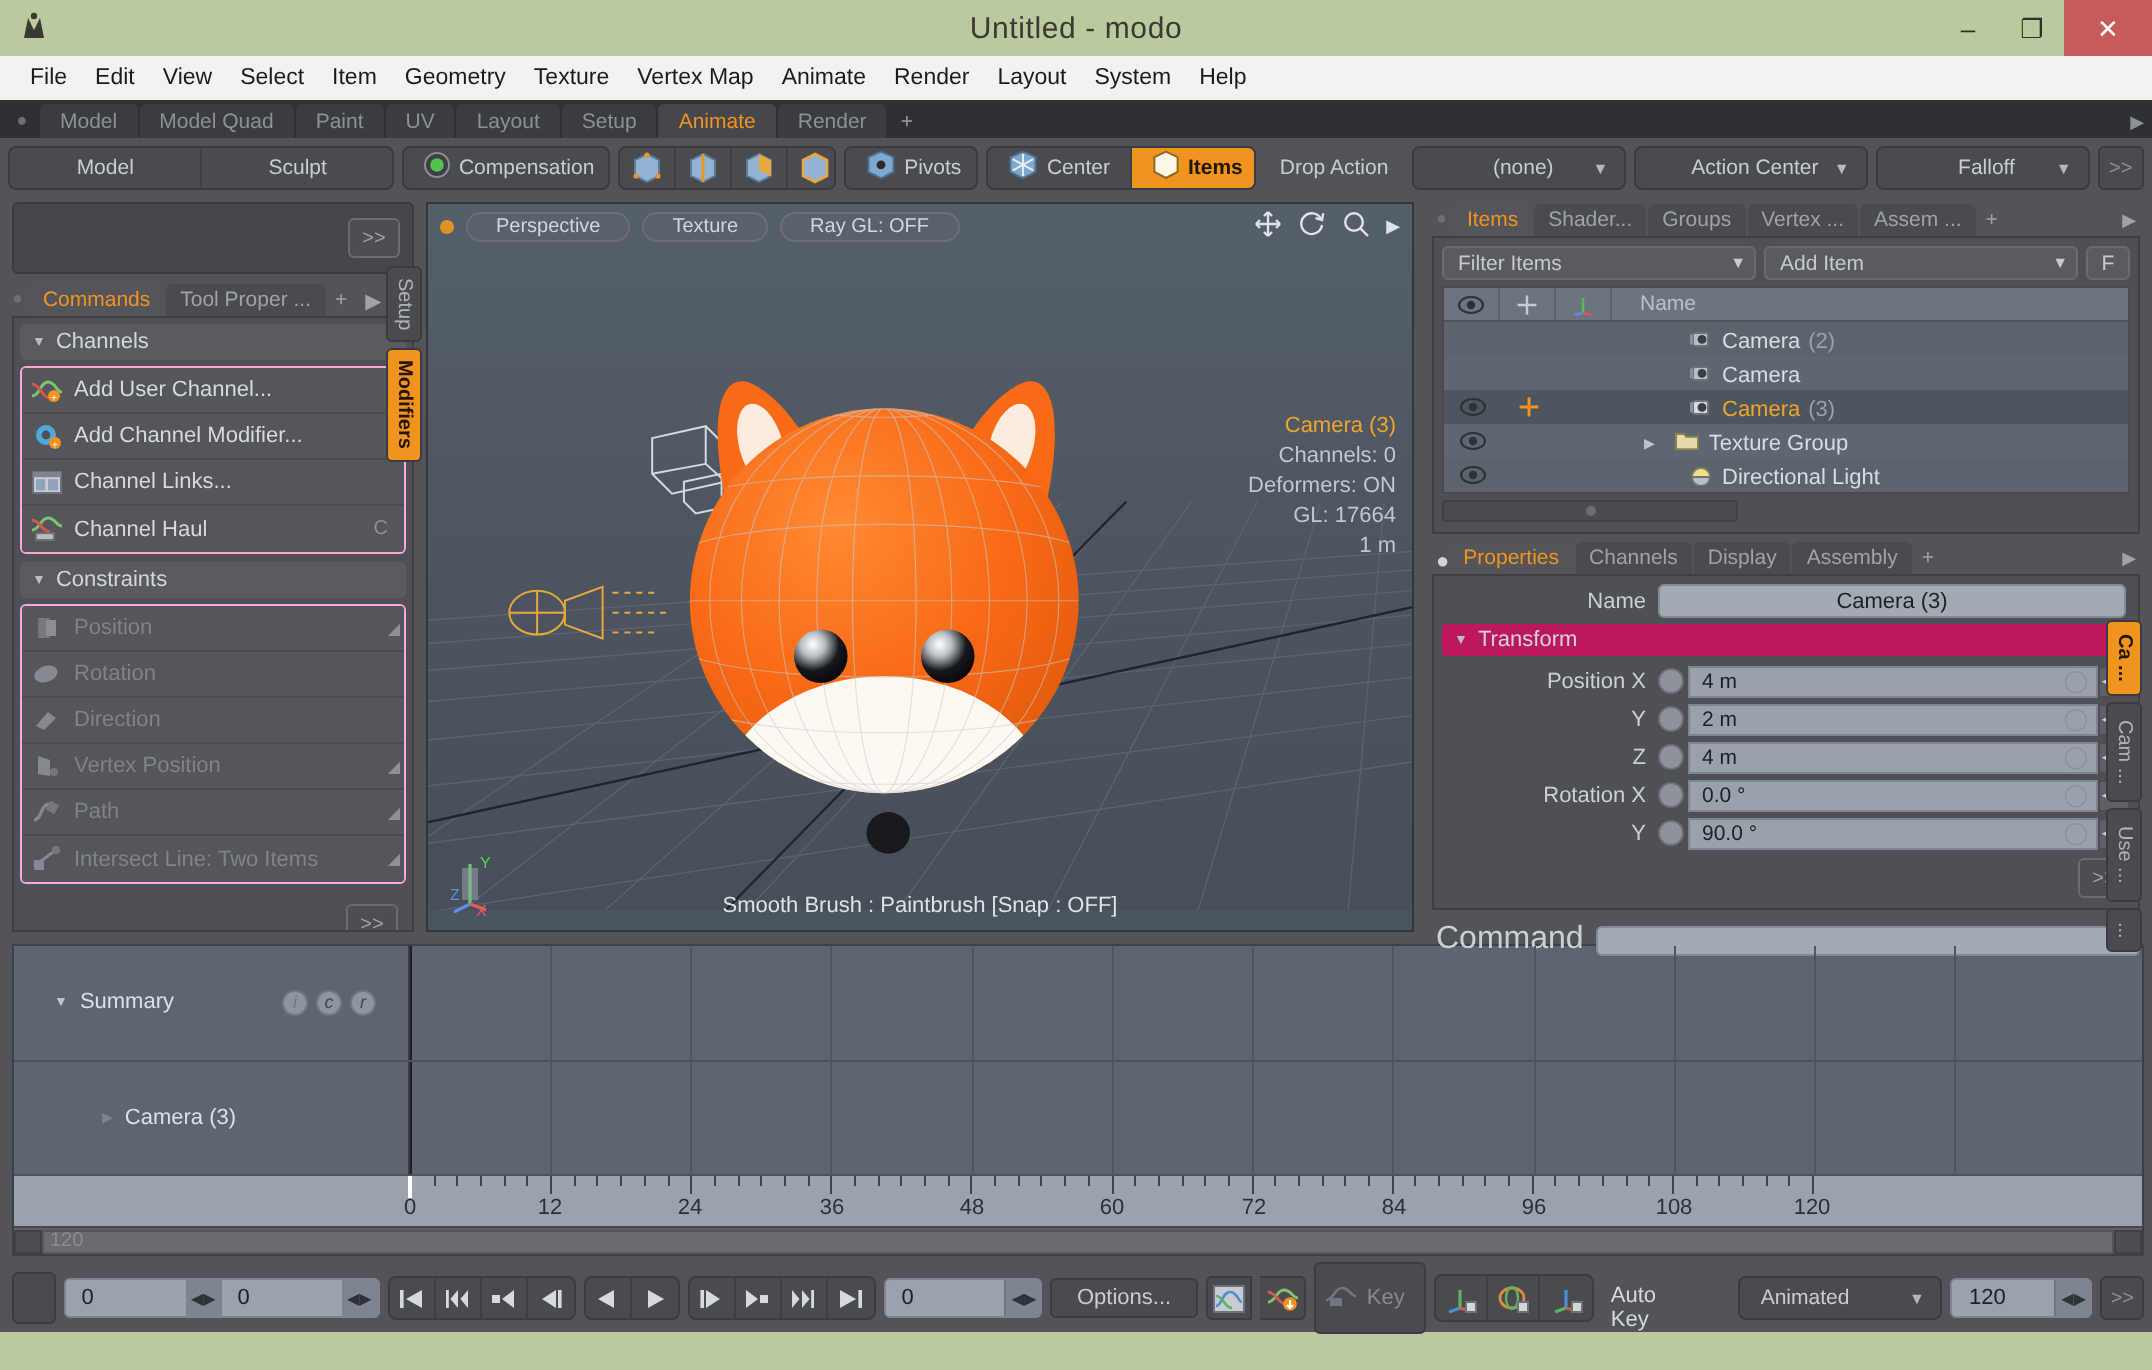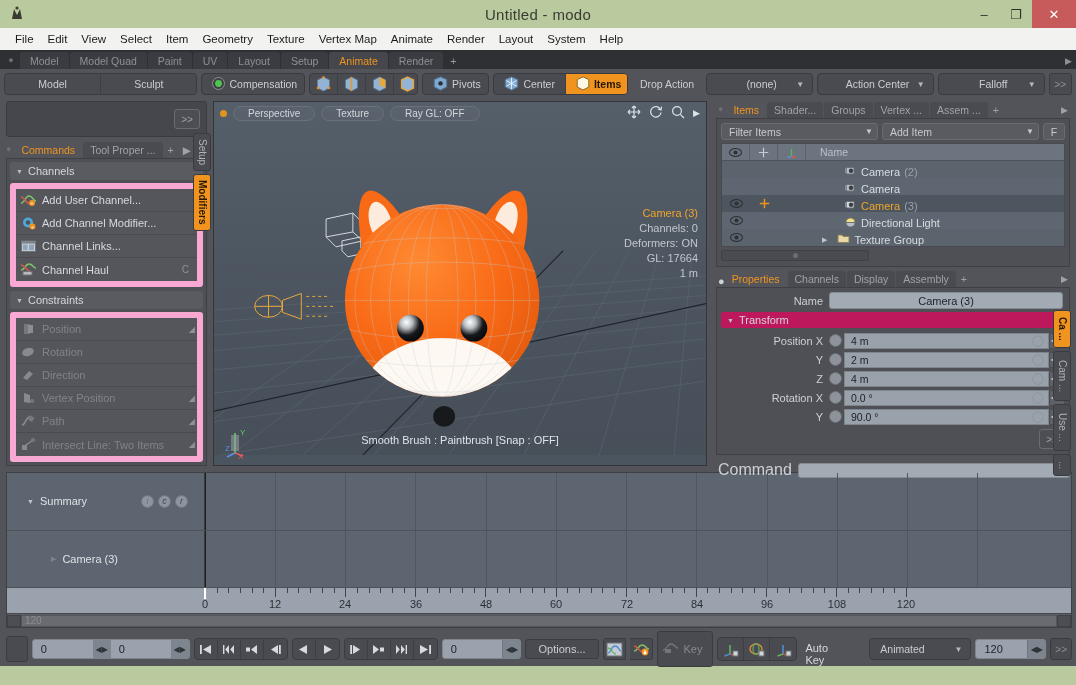--- a/index.html
+++ b/index.html
@@ -104,21 +104,21 @@
   .ptab.icon{ background:transparent; padding:0 4px; color:#9fa2a7;}
   .lp-body{
     flex:1; margin:0 3px 4px 6px; background:#4f5055; border:1px solid #3e3f44;
     padding:3px; overflow:hidden; position:relative;
   }
   .sect-hdr{
     height:18px; background:#5a5b61; border-radius:3px; display:flex;align-items:center;
     color:#d3d6da; font-size:11px; padding-left:6px; margin-bottom:3px;
   }
   .sect-hdr .tri{ font-size:7px; margin-right:5px; color:#b9bcc1;}
-  .cmd-box{ border:6px solid #f9a8d4; border-radius:3px; margin-bottom:4px; overflow:hidden;}
+  .cmd-box{ border:1px solid #f9a8d4; border-radius:3px; margin-bottom:4px; overflow:hidden;}
   .cmd-row{
     height:23px; display:flex; align-items:center; gap:5px; padding-left:4px;
     background:#55565c; border-bottom:1px solid #4a4b51; color:#d6d9dd; font-size:11px;
   }
   .cmd-row:last-child{ border-bottom:none; }
   .cmd-row .shortcut{ margin-left:auto; margin-right:8px; color:#8e9196; font-size:10px;}
   .cmd-row.dim{ color:#808388; }
   .cmd-row .corner{ margin-left:auto; margin-right:2px; color:#8e9196; font-size:8px;}
   .mini-ico{ width:17px;height:15px; flex:0 0 17px; }
   .lp-foot{ display:flex; justify-content:flex-end; padding:6px 4px 0 0; }
@@ -151,21 +151,21 @@
     display:flex;align-items:center;justify-content:center;
   }
   .vp-icons{ margin-left:auto; display:flex; align-items:center; gap:8px; color:#dfe3e8;}
   .vp-canvas{ position:absolute; inset:0; }
   .vp-info{
     position:absolute; right:8px; top:104px; text-align:right;
     font-size:11px; color:#c3c7cc; line-height:15px; z-index:3;
   }
   .vp-info .cam{ color:#f0a52a; }
   .vp-status{
-    position:absolute; left:0; right:0; bottom:19px; text-align:center;
+    position:absolute; left:0; right:0; bottom:6px; text-align:center;
     font-size:11px; color:#dfe3e8; z-index:3;
   }
   .vp-axis{ position:absolute; left:10px; bottom:4px; z-index:3;}
 
   
   .rightpanel{ width:366px; background:#53545a; display:flex; flex-direction:column; position:relative;}
   .rp-tabs{ height:18px; display:flex; align-items:flex-end; padding-left:8px; margin-top:3px;}
   .rp-tabs .dot{ color:#6d6f73;font-size:9px; margin:0 3px 4px 0;}
   .rp-tabs .arrow{ margin-left:auto; margin-right:8px; color:#9fa2a7; font-size:9px; padding-bottom:3px;}
   .rp-body{
@@ -866,48 +866,48 @@
 
         <div class="itrow">
           <div class="c">
             <svg width="13" height="9" viewBox="0 0 13 9">
                 <ellipse cx="6.5" cy="4.5" rx="6" ry="4" fill="none" stroke="#2d3237" stroke-width="1.1"></ellipse>
                 <circle cx="6.5" cy="4.5" r="2.1" fill="#2d3237"></circle>
               </svg>
           </div>
           <div class="c"></div>
           <div class="c"></div>
+          <div class="nm" style="padding-left:16px">
+            <span style="color:#bfc4ca;font-size:7px;margin-right:6px">▶</span>
+            <span>
+              <svg width="13" height="11" viewBox="0 0 13 11">
+                  <path d="M1 2 L5 2 L6.2 3.4 L12 3.4 L12 9.6 L1 9.6 Z" fill="#e8d9a8" stroke="#8a7f55"></path>
+                </svg>
+            </span>
+            <span>Texture Group</span>
+          </div>
+        </div>
+
+        <div class="itrow">
+          <div class="c">
+            <svg width="13" height="9" viewBox="0 0 13 9">
+                <ellipse cx="6.5" cy="4.5" rx="6" ry="4" fill="none" stroke="#2d3237" stroke-width="1.1"></ellipse>
+                <circle cx="6.5" cy="4.5" r="2.1" fill="#2d3237"></circle>
+              </svg>
+          </div>
+          <div class="c"></div>
+          <div class="c"></div>
           <div class="nm" style="padding-left:38px">
             <span>
               <svg width="13" height="11" viewBox="0 0 13 11">
                   <path d="M2 6.5 A4.5 4.5 0 0 1 11 6.5 Z" fill="#f2e08a" stroke="#8a7f55"></path>
                   <path d="M2 6.5 A4.5 4.5 0 0 0 11 6.5 Z" fill="#b9bec4" stroke="#6d7279"></path>
                 </svg>
             </span>
             <span>Directional Light</span>
-          </div>
-        </div>
-
-        <div class="itrow">
-          <div class="c">
-            <svg width="13" height="9" viewBox="0 0 13 9">
-                <ellipse cx="6.5" cy="4.5" rx="6" ry="4" fill="none" stroke="#2d3237" stroke-width="1.1"></ellipse>
-                <circle cx="6.5" cy="4.5" r="2.1" fill="#2d3237"></circle>
-              </svg>
-          </div>
-          <div class="c"></div>
-          <div class="c"></div>
-          <div class="nm" style="padding-left:16px">
-            <span style="color:#bfc4ca;font-size:7px;margin-right:6px">▶</span>
-            <span>
-              <svg width="13" height="11" viewBox="0 0 13 11">
-                  <path d="M1 2 L5 2 L6.2 3.4 L12 3.4 L12 9.6 L1 9.6 Z" fill="#e8d9a8" stroke="#8a7f55"></path>
-                </svg>
-            </span>
-            <span>Texture Group</span>
           </div>
         </div>
       </div>
 
       <div class="scrollrow">
         <div class="hscroll">
             <span class="grip"></span>
           </div>
       </div>
     </div>

